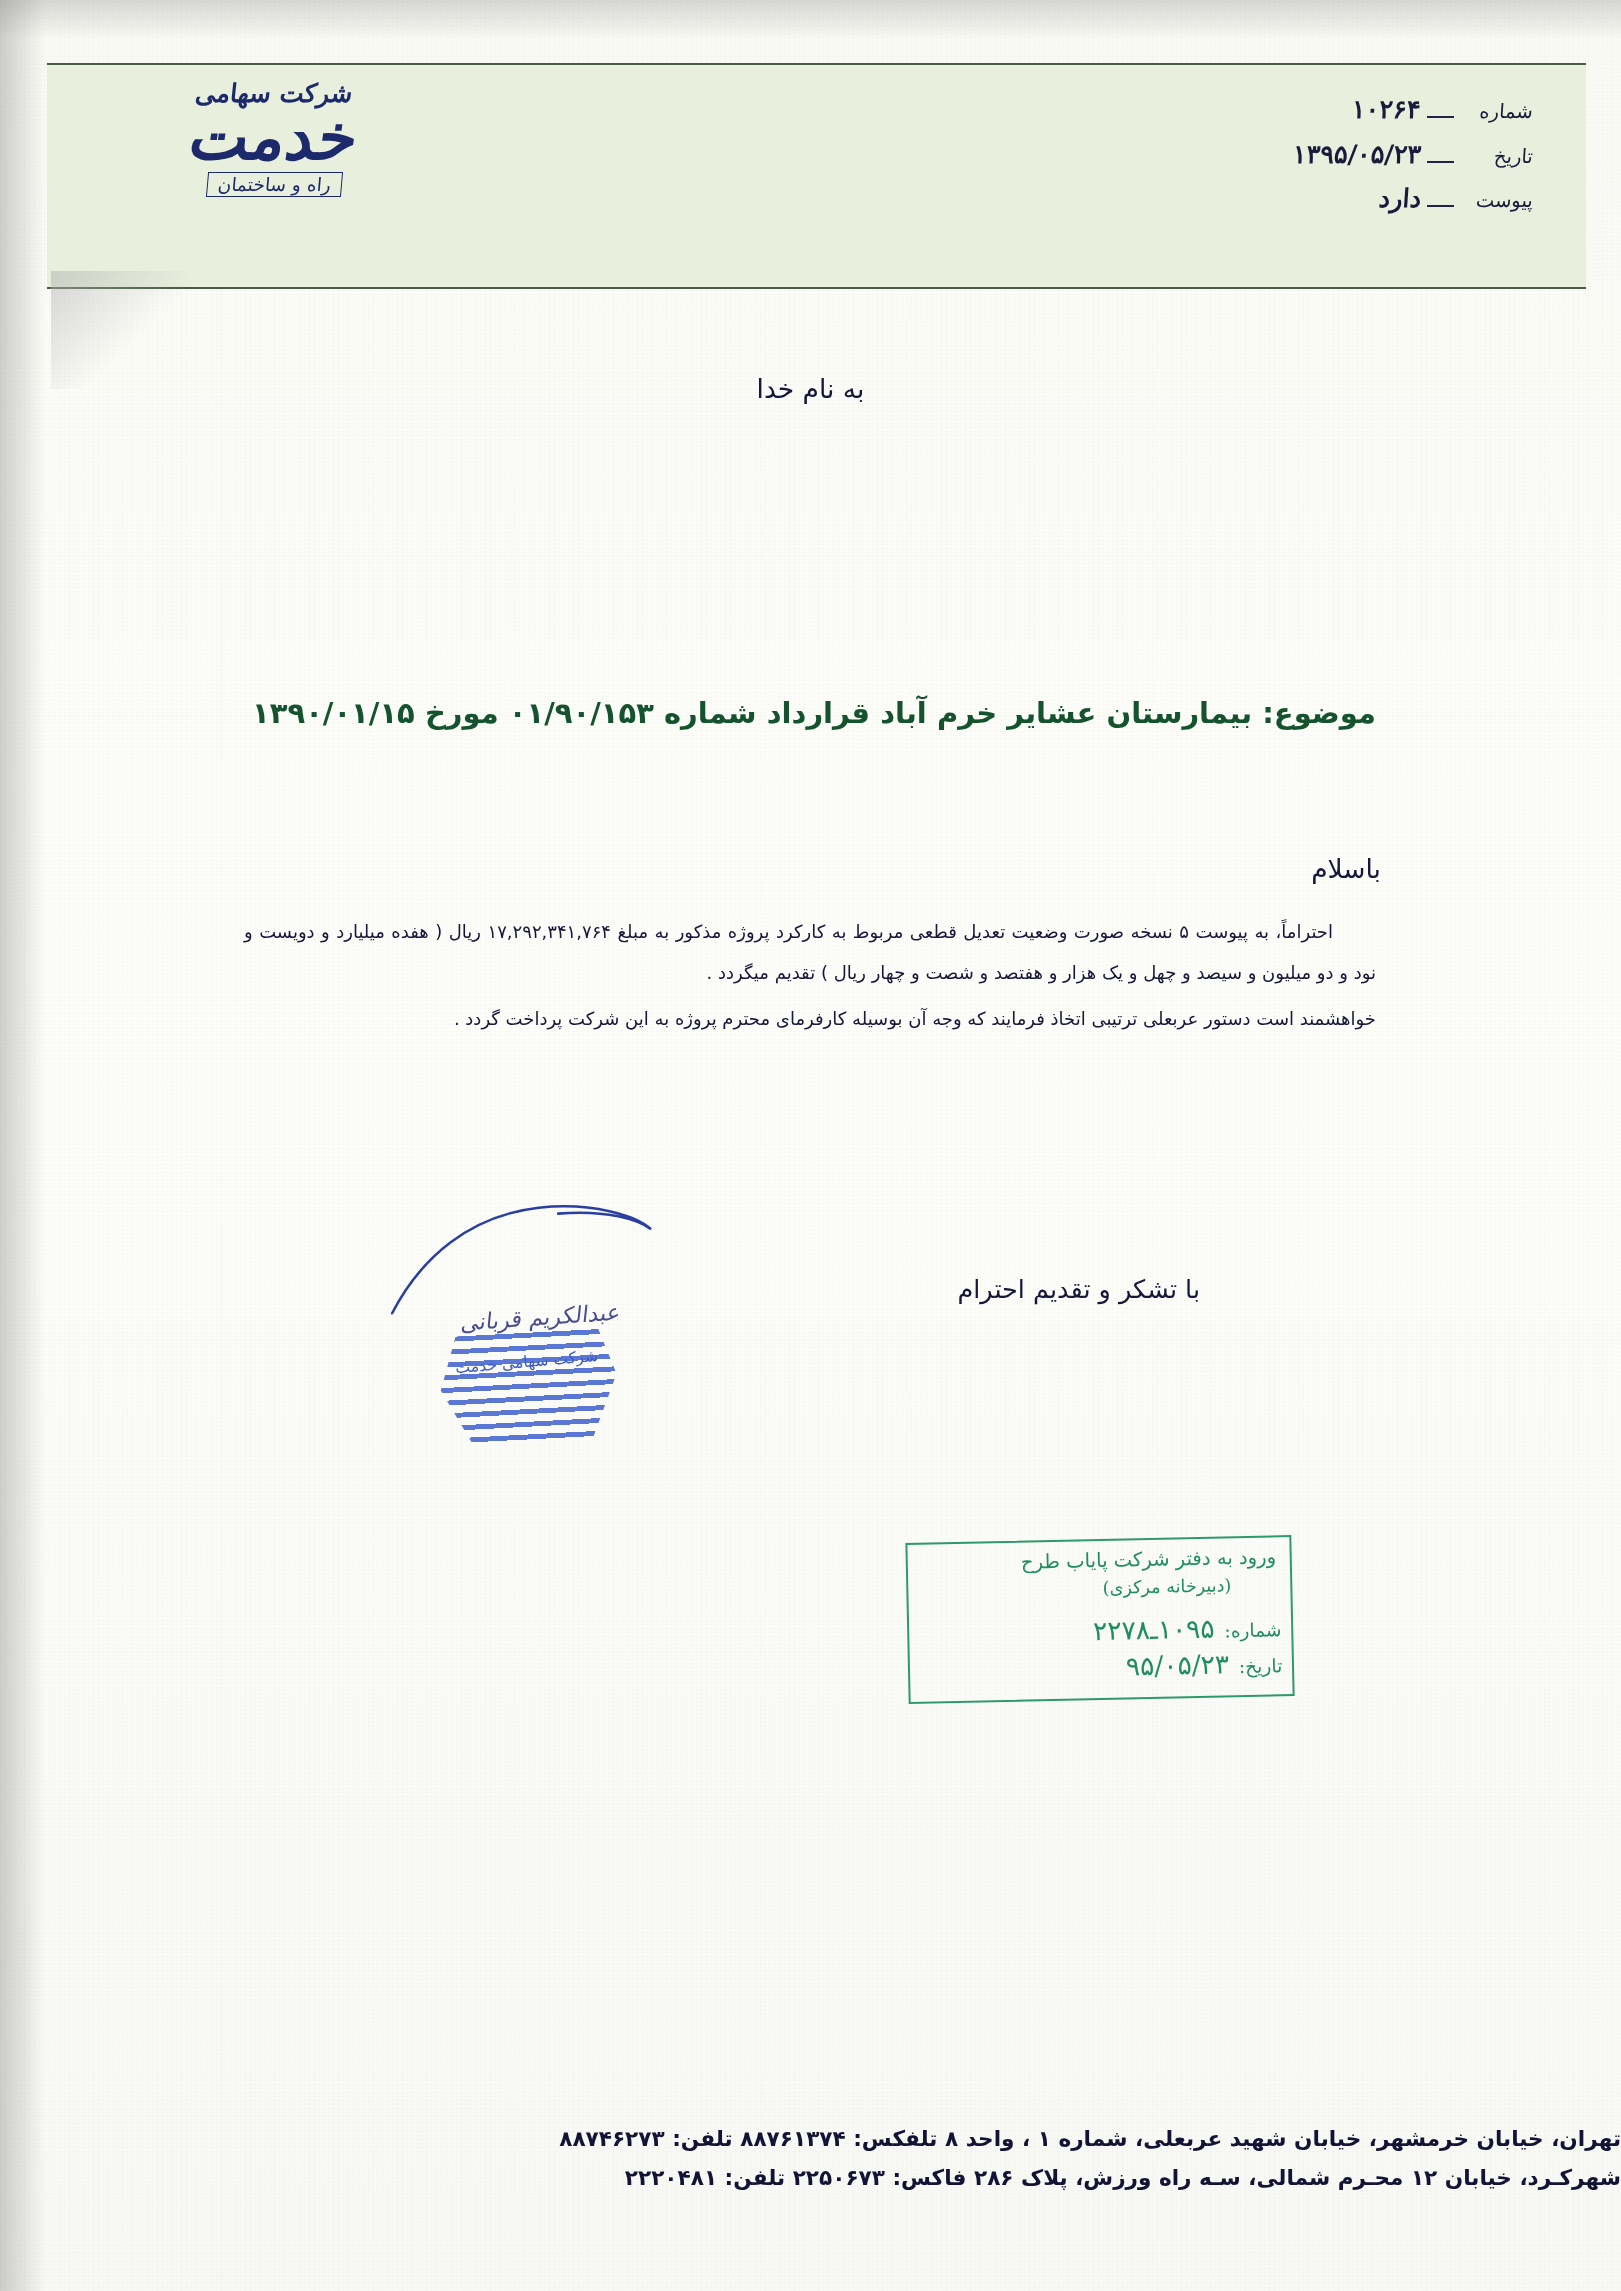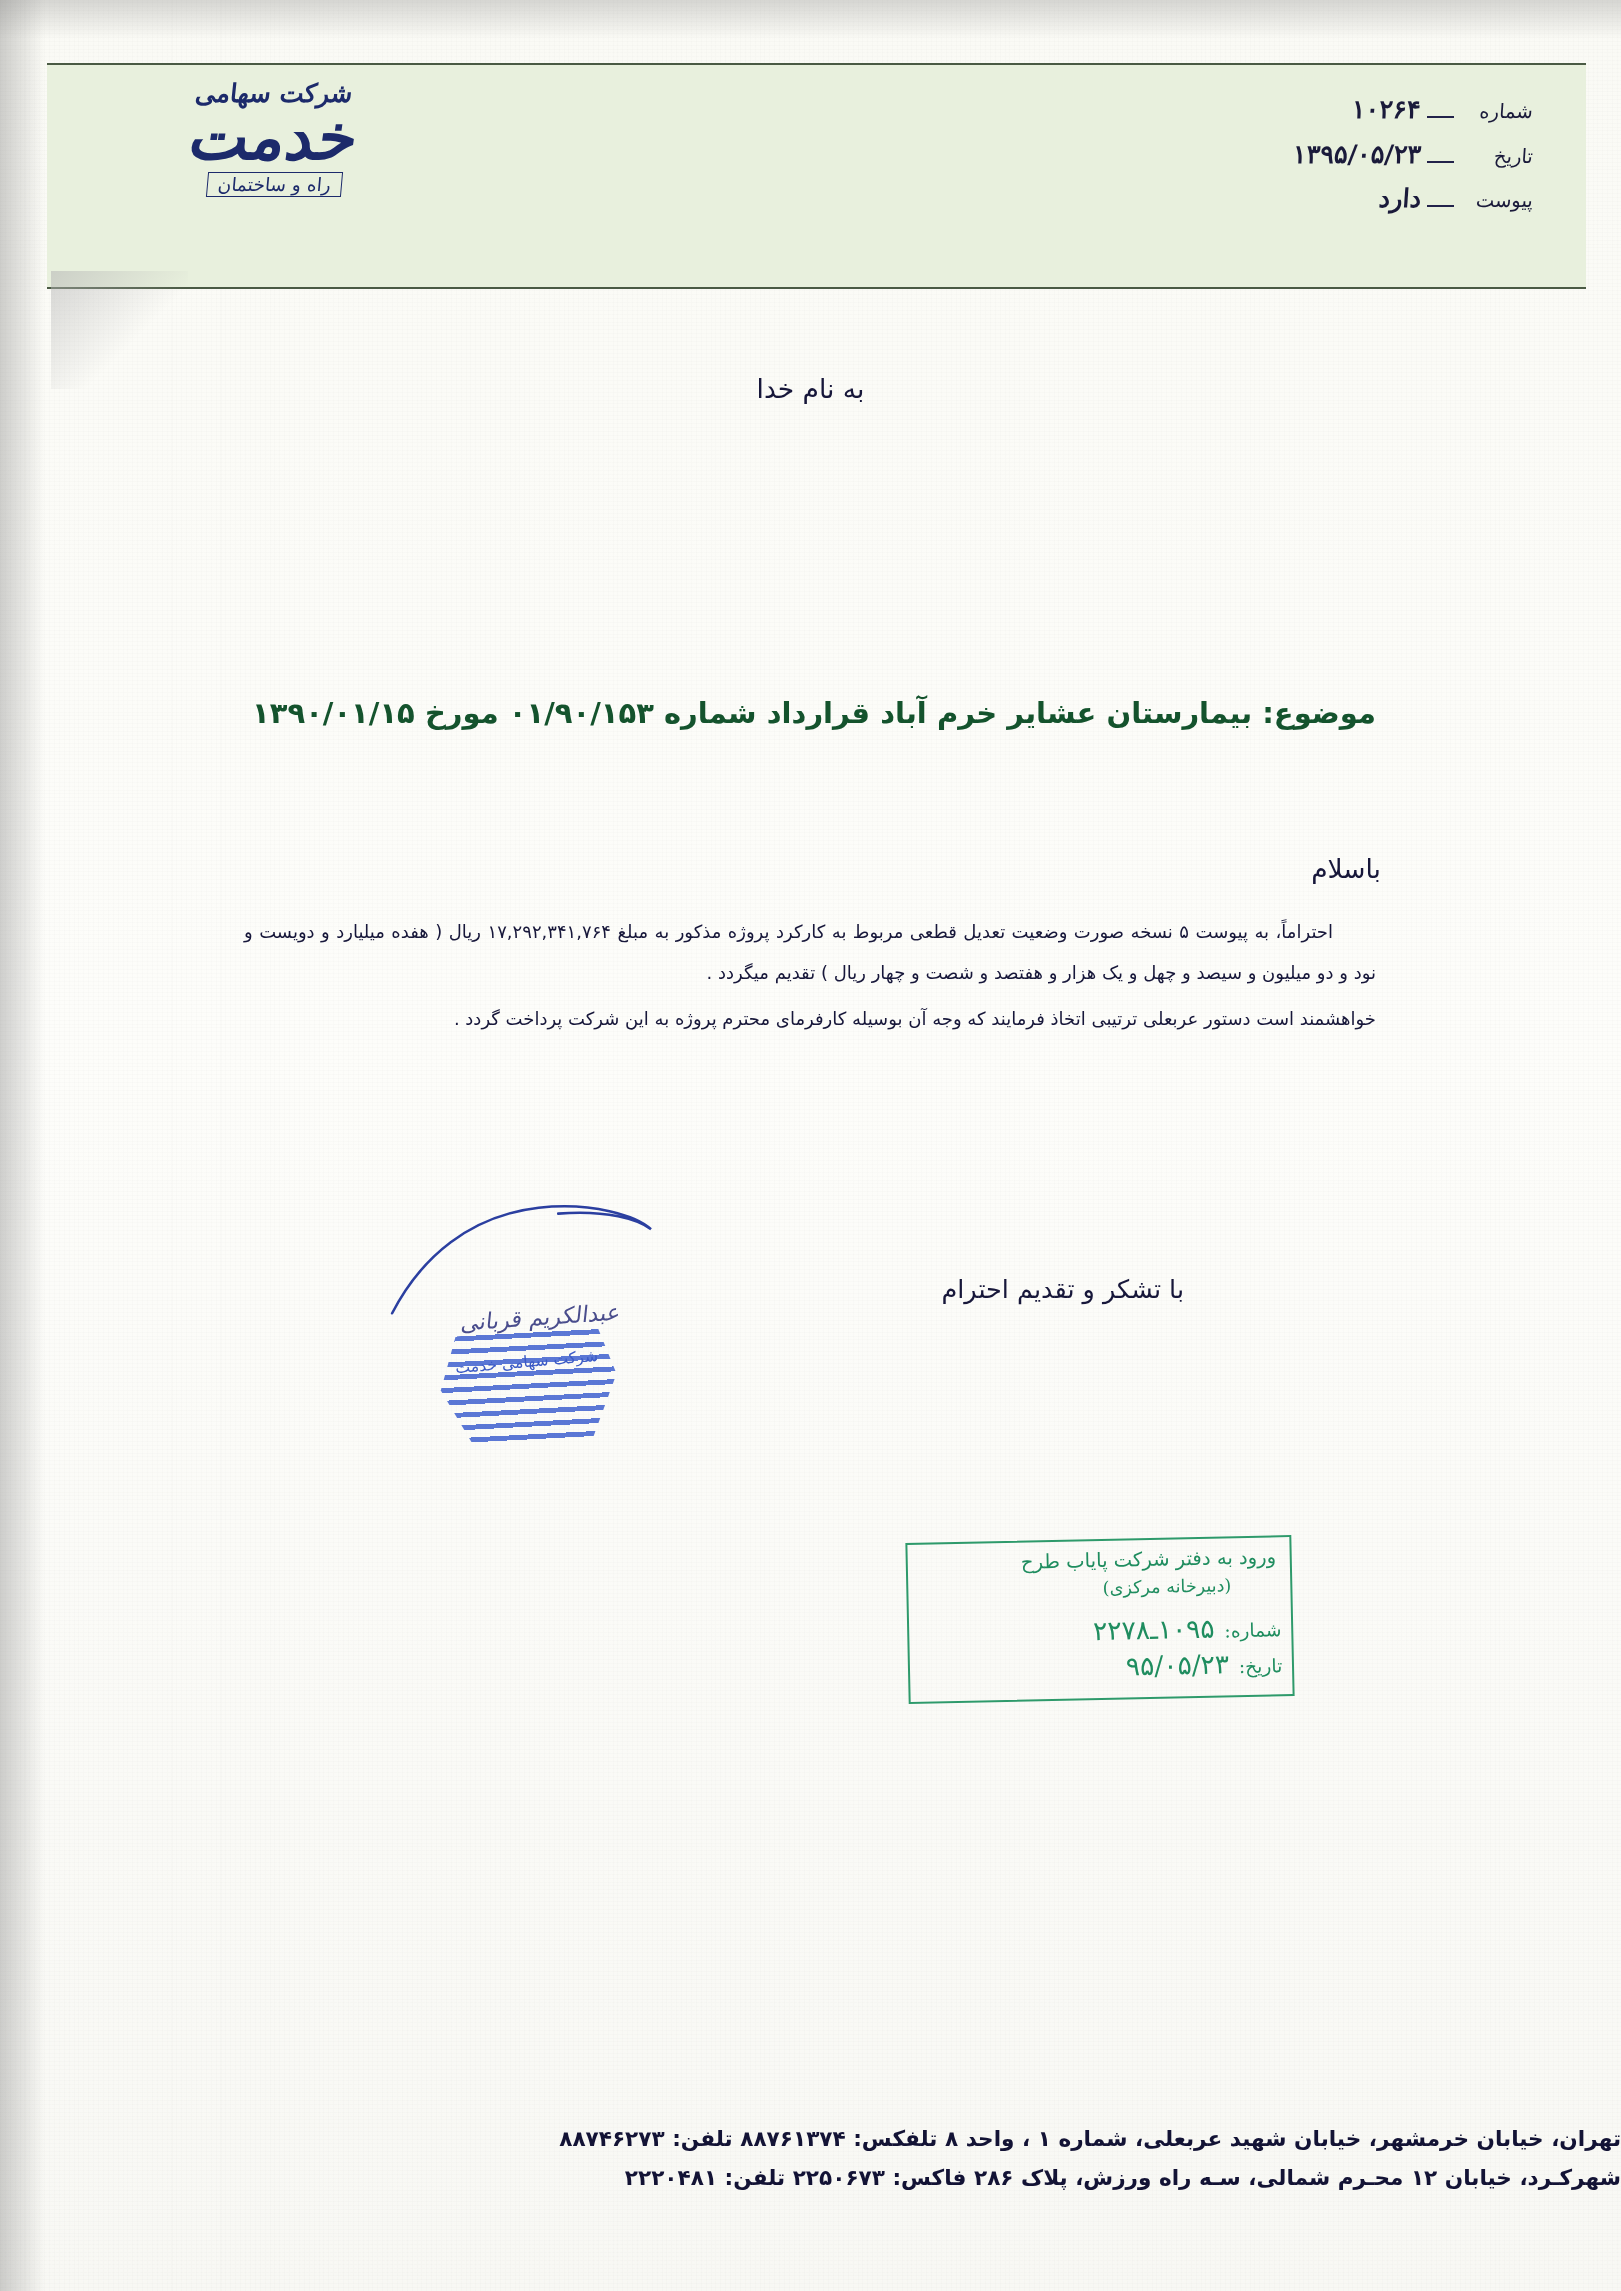--- a/index.html
+++ b/index.html
@@ -179,21 +179,21 @@
     font-size: 18px;
     line-height: 2.25;
     color: #17173a;
   }
   .body-text p { margin: 0 0 5.9px 0; }
   .body-text .indent { text-indent: 43px; }
 
   .signoff {
     position: absolute;
     top: 1274px;
-    right: 437px;
+    right: 421px;
     font-size: 25.5px;
     color: #17173a;
   }
 
   
   .signature-stroke {
     position: absolute;
     top: 1198px;
     left: 382px;
     width: 284px;

